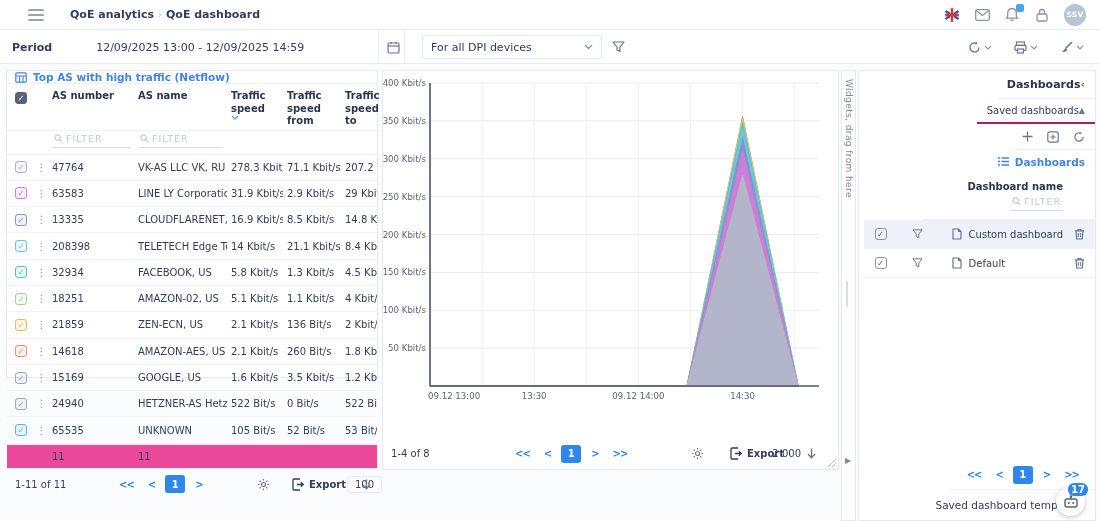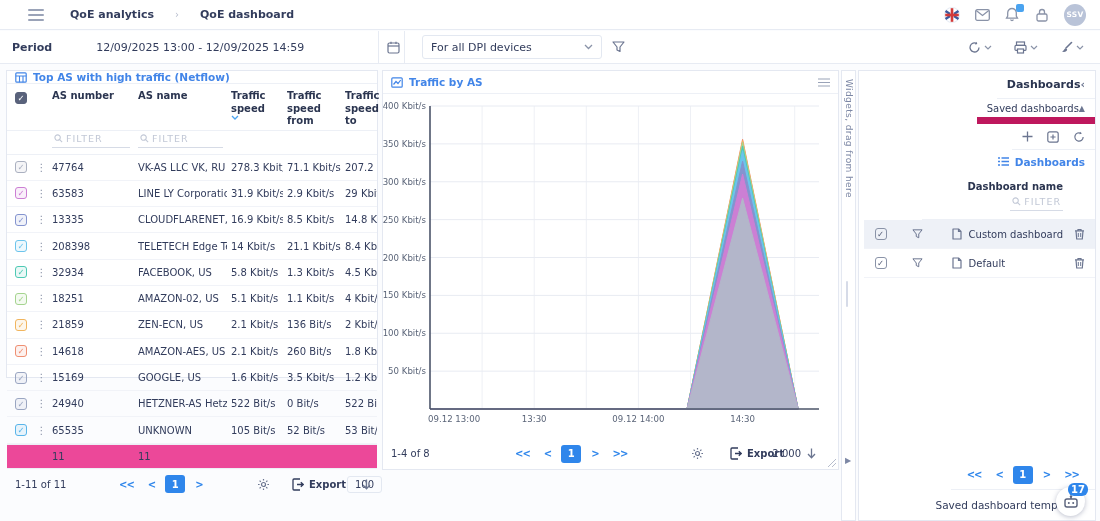--- a/index.html
+++ b/index.html
@@ -3,21 +3,21 @@
 <meta charset="utf-8">
 <style>
   * { margin:0; padding:0; box-sizing:border-box; }
   html,body { width:1100px; height:521px; font-family:"DejaVu Sans","Liberation Sans",sans-serif; background:#fbfcfe; overflow:hidden; color:#2b3550; }
   #app { position:relative; width:1100px; height:521px; }
 
   
   .navbar { position:absolute; top:0; left:0; width:1100px; height:30px; background:#fff; border-bottom:1px solid #e7ebf3; display:flex; align-items:center; z-index:5; }
   .hamburger { width:16px; height:12px; margin-left:28px; display:flex; flex-direction:column; justify-content:space-between; cursor:pointer; }
   .hamburger span { height:2px; background:#9aa3b8; border-radius:2px; }
-  .crumbs { margin-left:26px; font-size:11px; display:flex; align-items:center; gap:21px; }
+  .crumbs { margin-left:26px; font-size:11px; display:flex; align-items:center; gap:4px; }
   .crumb-link { color:#323c5c; font-weight:bold; }
   .crumb-sep { color:#b6bdcd; font-size:10px; }
   .nav-right { margin-left:auto; margin-right:14px; display:flex; align-items:center; gap:14px; }
   .nav-ic { width:16px; height:16px; position:relative; display:flex; align-items:center; justify-content:center; }
   .badge-dot { position:absolute; top:-3px; right:-4px; width:8px; height:8px; background:#4aa3f0; border-radius:2px; }
   .avatar { width:22px; height:22px; border-radius:50%; background:#b9c3d8; color:#fff; font-size:7.5px; font-weight:bold; display:flex; align-items:center; justify-content:center; letter-spacing:.3px; }
 
   
   .toolbar { position:absolute; top:31px; left:0; width:1100px; height:33px; background:#fff; border-bottom:1px solid #e7ebf3; display:flex; align-items:center; font-size:11px; z-index:4; }
   .period-label { margin-left:12px; font-weight:bold; color:#323c5c; }
@@ -71,21 +71,21 @@
 
   
   #widgets-strip { position:absolute; left:841px; top:70px; width:15px; height:451px; background:#fff; border:1px solid #e4e8f1; }
   .strip-text { position:absolute; top:8px; left:2px; writing-mode:vertical-rl; font-size:9px; color:#7c87a5; letter-spacing:.4px; white-space:nowrap; }
   .strip-handle { position:absolute; top:210px; left:4px; width:2px; height:26px; background:#d6dbe8; border-radius:2px; }
   .strip-expand { position:absolute; bottom:55px; left:3px; color:#7c87a5; font-size:8px; cursor:pointer; }
 
   
   .rp-header { height:28px; border-bottom:1px solid #edf0f6; display:flex; align-items:center; padding:0 10px; font-size:11px; font-weight:bold; color:#2b3550; flex:none; }
   .rp-header .chev-l { margin-left:auto; color:#6b7590; cursor:pointer; font-size:11px; }
-  .rp-section { height:25px; border-bottom:7px solid #be185d; display:flex; align-items:center; padding:0 10px; font-size:10px; color:#323c5c; flex:none; cursor:pointer; }
+  .rp-section { height:25px; border-bottom:2px solid #be185d; display:flex; align-items:center; padding:0 10px; font-size:10px; color:#323c5c; flex:none; cursor:pointer; }
   .rp-section .caret { margin-left:auto; color:#6b7590; font-size:8px; }
   .rp-toolbar { height:26px; border-bottom:1px solid #edf0f6; display:flex; align-items:center; gap:14px; padding:0 10px; flex:none; }
   .rp-toolbar .sp { margin-left:auto; }
   .rp-list-title { height:23px; display:flex; align-items:center; gap:6px; padding:0 10px; font-size:10.5px; font-weight:bold; color:#4285e8; flex:none; }
   .rp-thead { display:flex; font-size:10px; font-weight:bold; color:#2b3550; padding:8px 0 2px 0; }
   .rp-filter { display:flex; padding-bottom:8px; border-bottom:1px solid #edf0f6; }
   .rp-row { display:flex; align-items:center; height:29px; font-size:10px; color:#323c5c; border-bottom:1px solid #f1f3f8; flex:none; }
   .rp-row.sel { background:#eef1f7; }
   .rc-cb { width:34px; flex:none; display:flex; justify-content:center; }
   .rc-fun { width:40px; flex:none; display:flex; justify-content:center; }
@@ -410,32 +410,20 @@
 
       <span style="position:absolute;right:6px;">
           <svg width="9" height="11" viewBox="0 0 9 11">
             <path d="M4.5 0.5 V9 M1 6 L4.5 9.7 L8 6" fill="none" stroke="#6b7590" stroke-width="1.3"></path>
           </svg>
         </span>
     </div>
   </div>
 
   <div class="panel" id="chart-panel">
-    <div class="panel-title">
-      <svg width="12" height="11" viewBox="0 0 12 11">
-          <rect x="0.8" y="0.8" width="10.4" height="9.4" rx="1" fill="none" stroke="#4285e8" stroke-width="1.2"></rect>
-          <path d="M2.5 7.5 L5 4.5 L7 6.5 L9.7 3" fill="none" stroke="#4285e8" stroke-width="1.2"></path>
-        </svg>
-      <span>Traffic by AS</span>
-      <span class="menu-lines">
-          <svg width="12" height="9" viewBox="0 0 12 9">
-            <path d="M0 1 H12 M0 4.5 H12 M0 8 H12" stroke="#9aa3b8" stroke-width="1.2"></path>
-          </svg>
-        </span>
-    </div>
     <div id="chart-body">
         <svg width="455" height="344" viewBox="0 0 455 344">
           <line x1="99.09821428571428" y1="12" x2="99.09821428571428" y2="315" stroke="#eef0f5" stroke-width="1"></line>
           <line x1="151.19642857142856" y1="12" x2="151.19642857142856" y2="315" stroke="#eef0f5" stroke-width="1"></line>
           <line x1="203.29464285714286" y1="12" x2="203.29464285714286" y2="315" stroke="#eef0f5" stroke-width="1"></line>
           <line x1="255.39285714285714" y1="12" x2="255.39285714285714" y2="315" stroke="#eef0f5" stroke-width="1"></line>
           <line x1="307.4910714285714" y1="12" x2="307.4910714285714" y2="315" stroke="#eef0f5" stroke-width="1"></line>
           <line x1="359.5892857142857" y1="12" x2="359.5892857142857" y2="315" stroke="#eef0f5" stroke-width="1"></line>
           <line x1="411.6875" y1="12" x2="411.6875" y2="315" stroke="#eef0f5" stroke-width="1"></line>
           <line x1="47" y1="277.125" x2="436" y2="277.125" stroke="#e8ebf2" stroke-width="1"></line>

